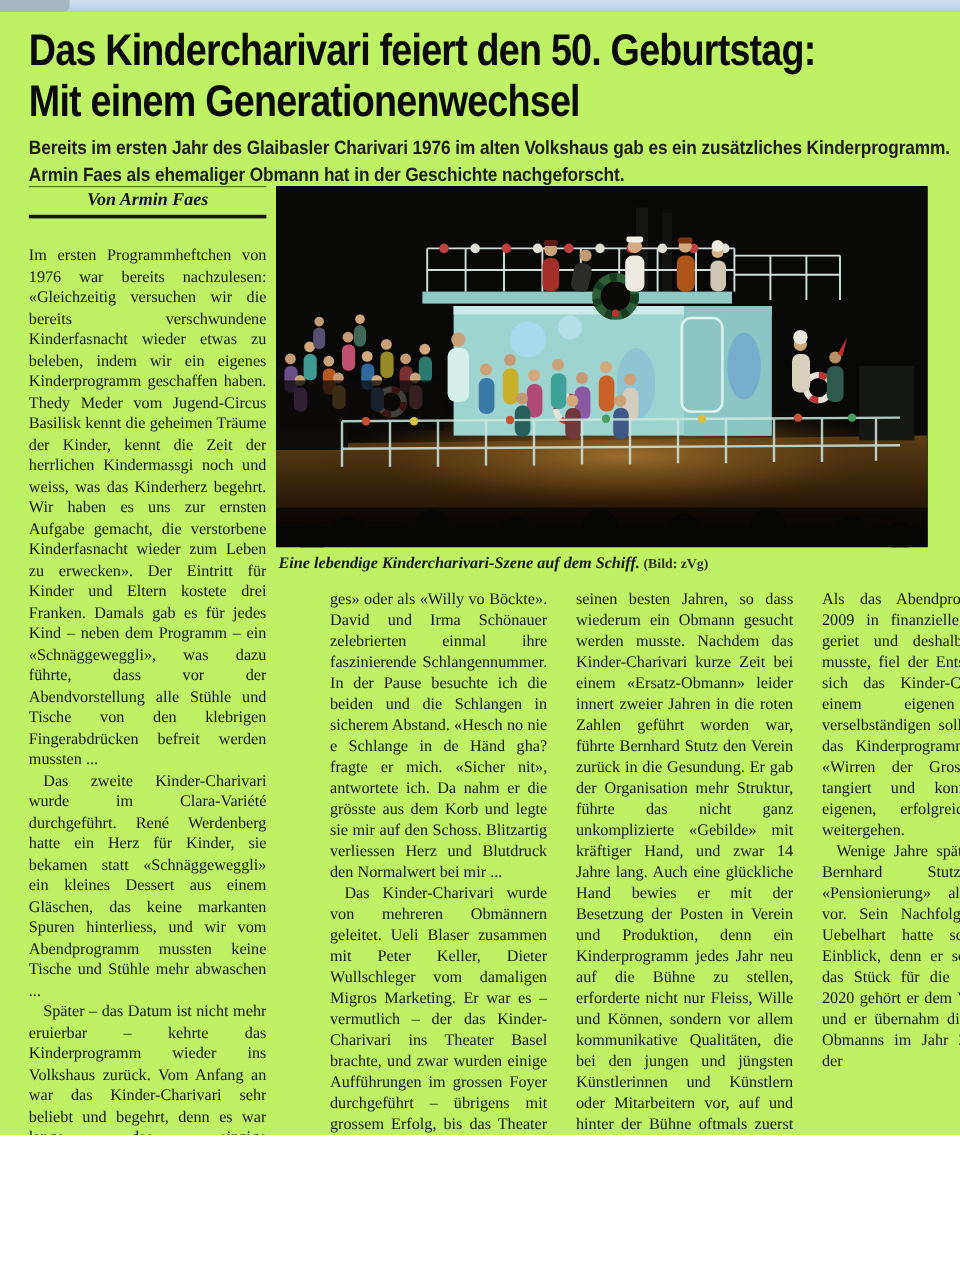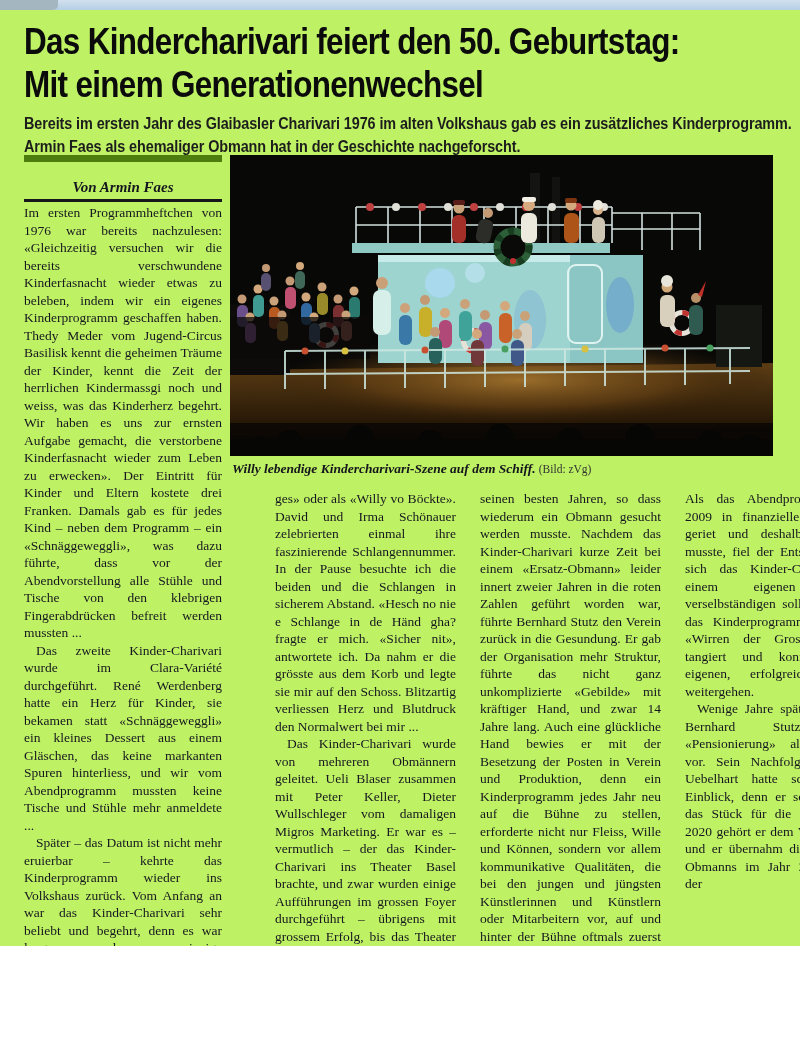--- a/index.html
+++ b/index.html
@@ -24,22 +24,22 @@
     white-space:nowrap;
   }
   .lead{
     position:absolute;left:24px;top:112px;width:856px;
     transform:scaleX(.9);transform-origin:left top;
     font-family:"Liberation Sans",sans-serif;font-weight:bold;
     font-size:16px;line-height:23px;color:#1c1c1c;letter-spacing:-.1px;
   }
   .byline-box{
     position:absolute;left:24px;top:155px;width:198px;
-    border-top:7px solid #4d7c0f;border-bottom:3px solid #15151a;
-    padding:15px 0 2px;text-align:center;
+    border-top:1px solid #4d7c0f;border-bottom:3px solid #15151a;
+    padding:1px 0 2px;text-align:center;
     font-family:"Liberation Serif",serif;font-style:italic;font-weight:bold;
     font-size:15px;line-height:20px;color:#15151f;
   }
   .col1{
     position:absolute;left:24px;top:204px;width:198px;height:866px;
     overflow:hidden;
   }
   .bodytext p{
     margin:0;font-family:"Liberation Serif",serif;
     font-size:13.5px;line-height:17.5px;color:#16161f;
@@ -55,21 +55,21 @@
     position:absolute;left:230px;top:155px;width:543px;height:301px;
     background:#080807;
   }
   .photo svg{display:block;}
   .caption{
     position:absolute;left:232px;top:460px;width:550px;
     font-family:"Liberation Serif",serif;font-style:italic;font-weight:bold;
     font-size:13.5px;line-height:17px;color:#15151c;
   }
   .caption .credit{
-    font-style:normal;font-weight:normal;font-size:11.5px;color:#333;
+    font-style:normal;font-weight:bold;font-size:11.5px;color:#333;
     margin-left:3px;
     text-align:center;
   }
   .cols{
     position:absolute;left:227px;top:490px;width:567px;height:570px;
     display:flex;gap:24px;overflow:hidden;margin-left:48px;
   }
   .cols .col{flex:0 0 181px;width:181px;overflow:hidden;}
 </style>
 </head>
@@ -87,21 +87,21 @@
   </h1>
 
   <p class="lead" style="margin:0;">Bereits im ersten Jahr des Glaibasler Charivari 1976 im alten Volkshaus gab es ein zusätzliches Kinderprogramm. Armin Faes als ehemaliger Obmann hat in der Geschichte nachgeforscht.</p>
 
   <div class="byline-box">
     <span>Von Armin Faes</span>
   </div>
 
   <div class="col1 bodytext">
     <p>Im ersten Programmheftchen von 1976 war bereits nachzulesen: «Gleichzeitig versuchen wir die bereits verschwundene Kinderfasnacht wieder etwas zu beleben, indem wir ein eigenes Kinderprogramm geschaffen haben. Thedy Meder vom Jugend-Circus Basilisk kennt die geheimen Träume der Kinder, kennt die Zeit der herrlichen Kindermassgi noch und weiss, was das Kinderherz begehrt. Wir haben es uns zur ernsten Aufgabe gemacht, die verstorbene Kinderfasnacht wieder zum Leben zu erwecken». Der Eintritt für Kinder und Eltern kostete drei Franken. Damals gab es für jedes Kind – neben dem Programm – ein «Schnäggeweggli», was dazu führte, dass vor der Abendvorstellung alle Stühle und Tische von den klebrigen Fingerabdrücken befreit werden mussten ...</p>
-    <p>Das zweite Kinder-Charivari wurde im Clara-Variété durchgeführt. René Werdenberg hatte ein Herz für Kinder, sie bekamen statt «Schnäggeweggli» ein kleines Dessert aus einem Gläschen, das keine markanten Spuren hinterliess, und wir vom Abendprogramm mussten keine Tische und Stühle mehr anmeldete ...</p>
+    <p>Das zweite Kinder-Charivari wurde im Clara-Variété durchgeführt. René Werdenberg hatte ein Herz für Kinder, sie bekamen statt «Schnäggeweggli» ein kleines Dessert aus einem Gläschen, das keine markanten Spuren hinterliess, und wir vom Abendprogramm mussten keine Tische und Stühle mehr abwaschen ...</p>
     <p>Später – das Datum ist nicht mehr eruierbar – kehrte das Kinderprogramm wieder ins Volkshaus zurück. Vom Anfang an war das Kinder-Charivari sehr beliebt und begehrt, denn es war lange das einzige Vorfasnachtsangebot für Kinder. Mehrere Male trat «Wäppi», Walter Aeppli von den «Diefflieger», mit seinem Sohn als «Schugger-Babbe» als Schnitzelbangg auf, oder Willy Schenk, der Zauberer «Primera» mit dem «Wasser vom Gan-</p>
   </div>
 
   <div class="photo">
     <svg width="543" height="301" viewBox="0 0 543 301" preserveAspectRatio="none" xmlns="http://www.w3.org/2000/svg">
       <defs>
         <radialGradient id="glow" cx="50%" cy="50%" r="50%">
           <stop offset="0%" stop-color="#a87830" stop-opacity=".85"></stop>
           <stop offset="60%" stop-color="#6b4516" stop-opacity=".55"></stop>
           <stop offset="100%" stop-color="#2a1a06" stop-opacity="0"></stop>
@@ -294,21 +294,21 @@
         <circle cx="340" cy="286" r="13"></circle>
           <circle cx="410" cy="283" r="14"></circle>
         <circle cx="480" cy="287" r="12"></circle>
           <circle cx="30" cy="294" r="12"></circle>
           <circle cx="520" cy="292" r="12"></circle>
       </g>
     </svg>
   </div>
 
   <div class="caption">
-    <span>Willy lebendige Kindercharivari-Szene auf dem Schiff.</span><span class="credit">(Bild: zVg)</span>
+    <span>Eine lebendige Kindercharivari-Szene auf dem Schiff.</span><span class="credit">(Bild: zVg)</span>
   </div>
 
   <div class="cols">
     <div class="col bodytext">
       <p>ges» oder als «Willy vo Böckte». David und Irma Schönauer zelebrierten einmal ihre faszinierende Schlangennummer. In der Pause besuchte ich die beiden und die Schlangen in sicherem Abstand. «Hesch no nie e Schlange in de Händ gha? fragte er mich. «Sicher nit», antwortete ich. Da nahm er die grösste aus dem Korb und legte sie mir auf den Schoss. Blitzartig verliessen Herz und Blutdruck den Normalwert bei mir ...</p>
       <p>Das Kinder-Charivari wurde von mehreren Obmännern geleitet. Ueli Blaser zusammen mit Peter Keller, Dieter Wullschleger vom damaligen Migros Marketing. Er war es – vermutlich – der das Kinder-Charivari ins Theater Basel brachte, und zwar wurden einige Aufführungen im grossen Foyer durchgeführt – übrigens mit grossem Erfolg, bis das Theater «Eigenbedarf» anmeldete, aber immerhin die Kleine Bühne als Ersatz offerierte. Dieter Wullschleger verstarb leider in</p>
     </div>
     <div class="col bodytext">
       <p>seinen besten Jahren, so dass wiederum ein Obmann gesucht werden musste. Nachdem das Kinder-Charivari kurze Zeit bei einem «Ersatz-Obmann» leider innert zweier Jahren in die roten Zahlen geführt worden war, führte Bernhard Stutz den Verein zurück in die Gesundung. Er gab der Organisation mehr Struktur, führte das nicht ganz unkomplizierte «Gebilde» mit kräftiger Hand, und zwar 14 Jahre lang. Auch eine glückliche Hand bewies er mit der Besetzung der Posten in Verein und Produktion, denn ein Kinderprogramm jedes Jahr neu auf die Bühne zu stellen, erforderte nicht nur Fleiss, Wille und Können, sondern vor allem kommunikative Qualitäten, die bei den jungen und jüngsten Künstlerinnen und Künstlern oder Mitarbeitern vor, auf und hinter der Bühne oftmals zuerst «trainiert» werden mussten.</p>
       <p>Der Verein Kinder-Charivari mietet sich seither auf der Kleinen Bühne ein. Die Zusammenarbeit mit dem Theater Basel war und ist gut, bis heute erledigt das Theater Basel das</p>

